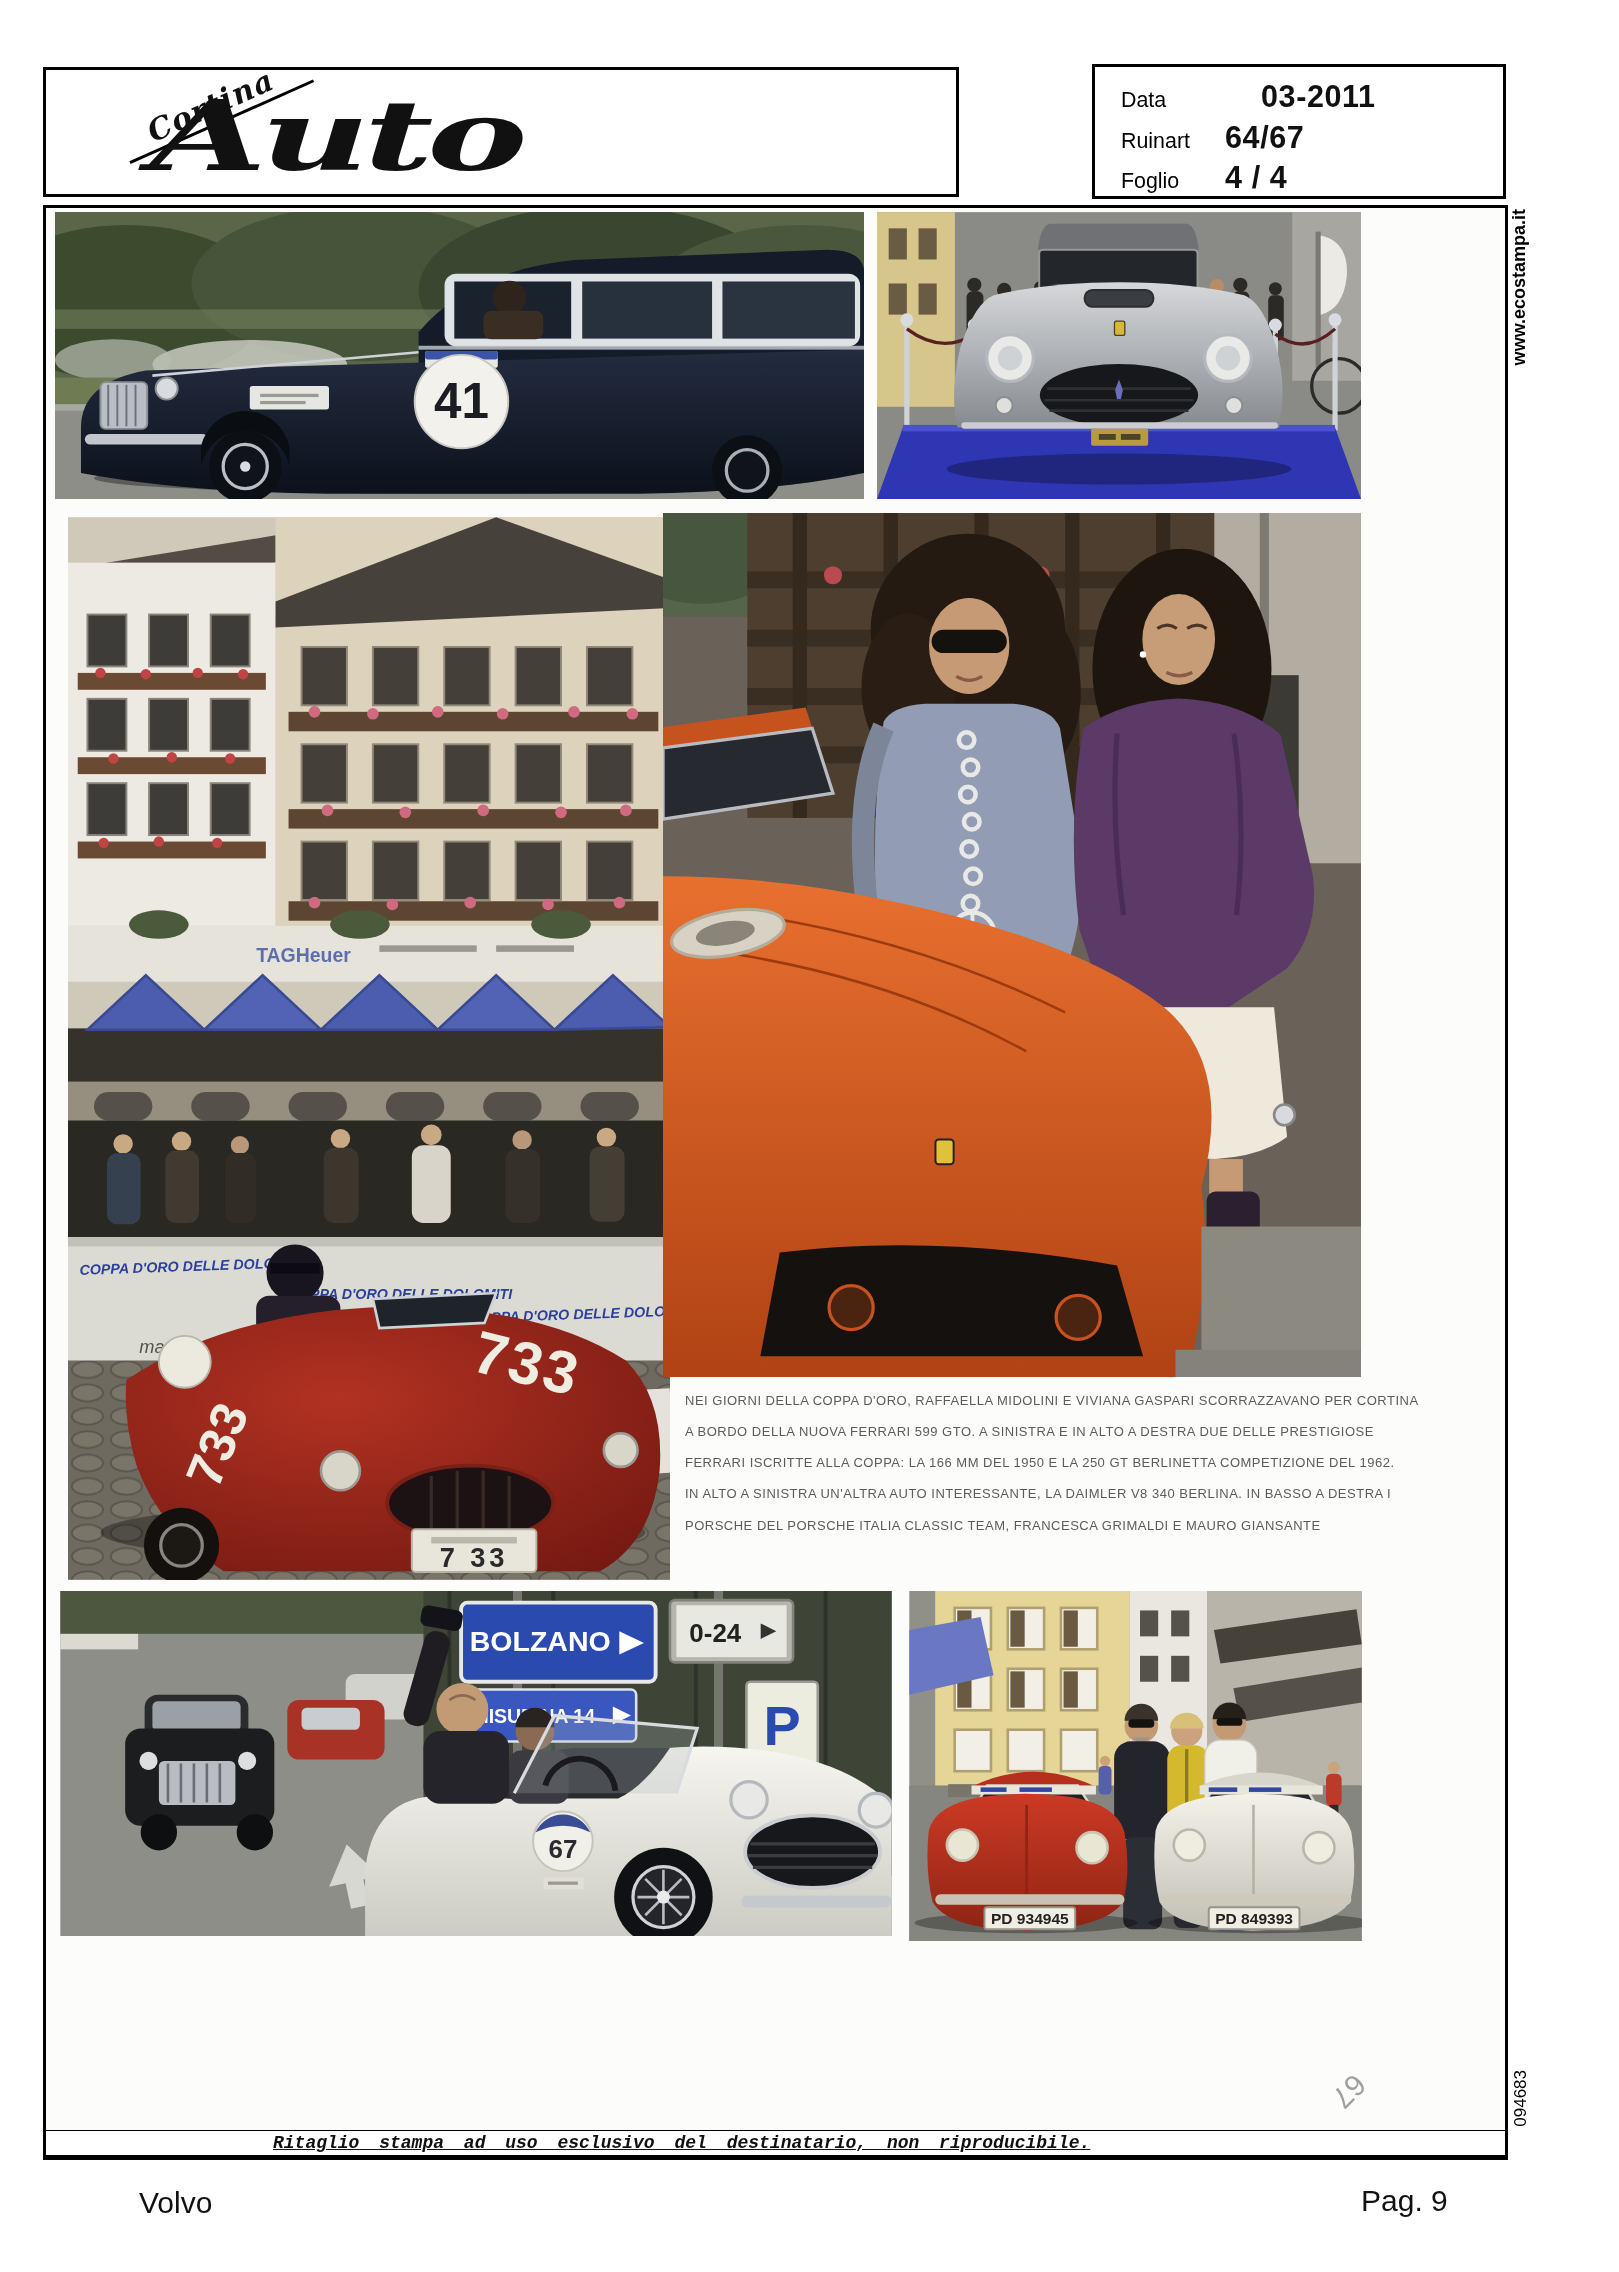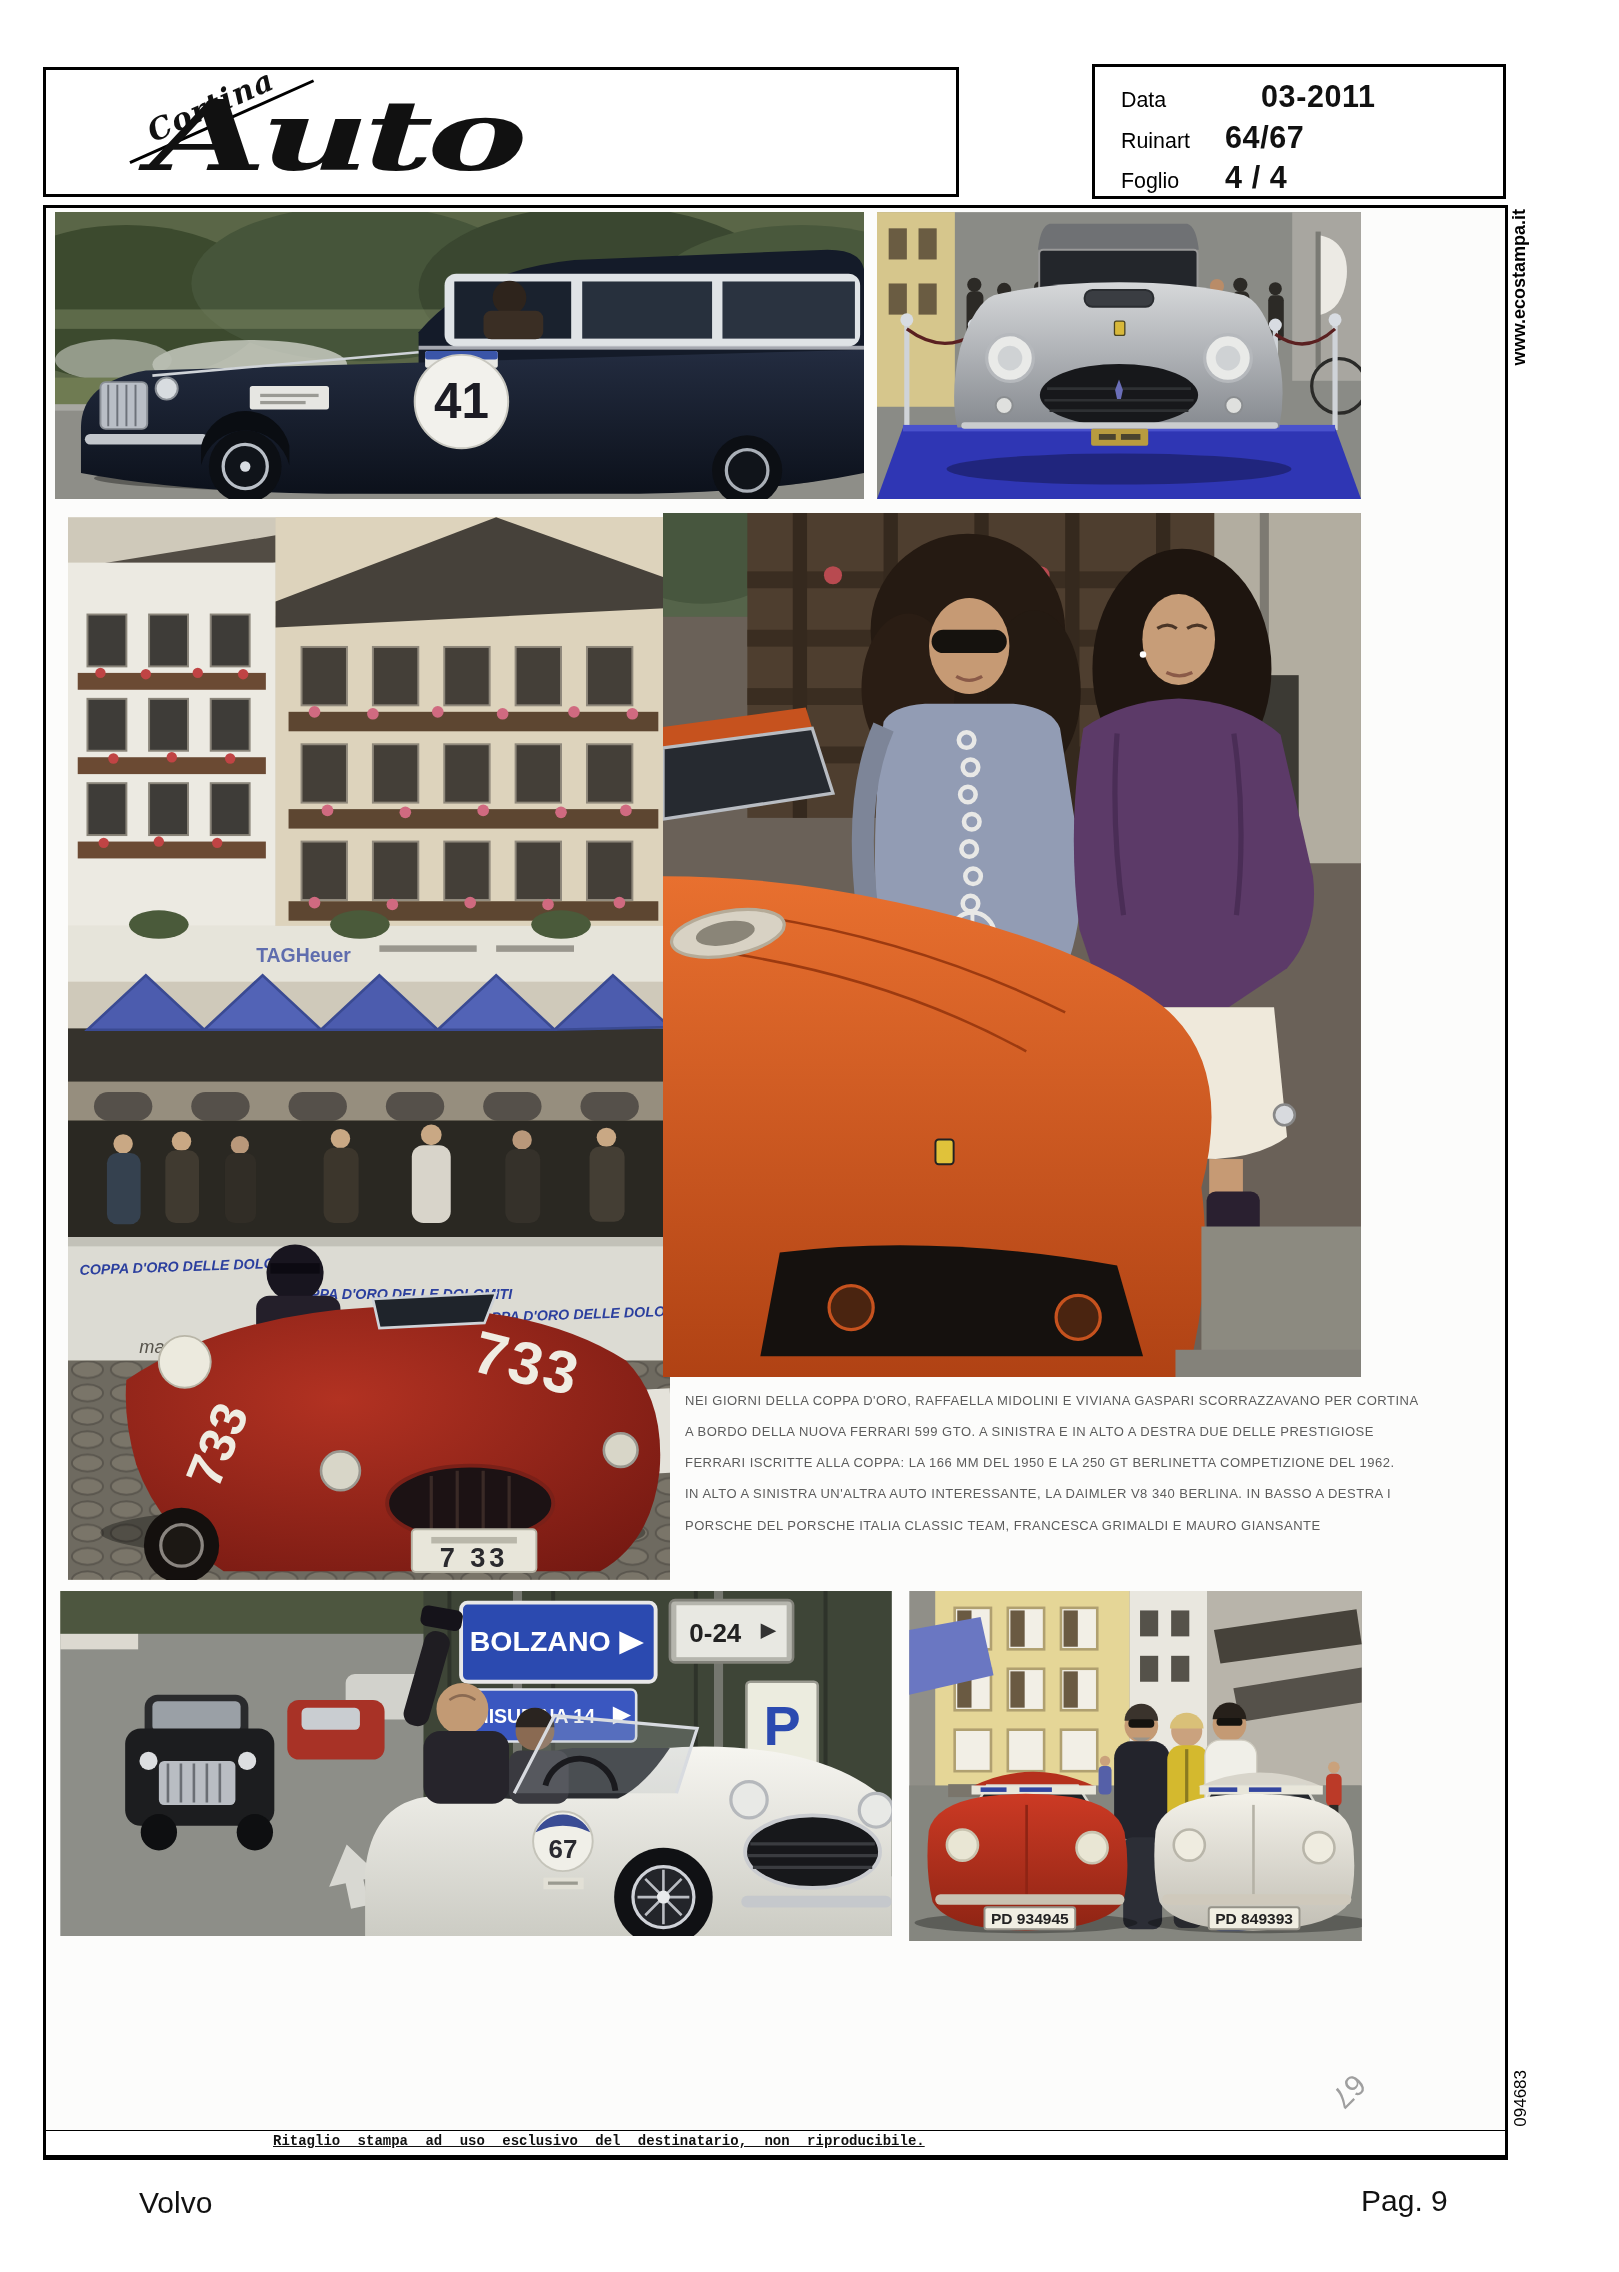--- a/index.html
+++ b/index.html
@@ -19,22 +19,22 @@
   .meta-value{font-size:30.5px;font-weight:bold;letter-spacing:0.6px;}
   
   .caption-line{position:absolute;left:0;font-size:13px;letter-spacing:0.5px;color:#5c5c5c;
                 font-weight:500;white-space:nowrap;}
   
   .vtext{position:absolute;writing-mode:vertical-rl;transform:rotate(180deg);
          font-family:"Liberation Sans",sans-serif;color:#000;}
   
   #ritaglio-strip{position:absolute;box-sizing:border-box;background:#fff;
                   border-top:1.9px solid #000;}
-  #ritaglio-text{font-family:"Liberation Mono",monospace;font-weight:bold;font-size:14px;
-                 text-decoration:underline;word-spacing:9px;white-space:nowrap;}
+  #ritaglio-text{font-family:"Liberation Mono",monospace;font-weight:bold;font-size:18px;
+                 text-decoration:underline;word-spacing:9px;white-space:nowrap;font-style:italic;}
   .photo{position:absolute;}
   svg{display:block;}
 </style>
 </head>
 <body>
 
 <div id="page">
 
   <div class="hbox" style="left:43px;top:67px;width:916px;height:130px;">
     <div id="logo-slash" style="left:84px;top:91px;width:201px;"></div>

